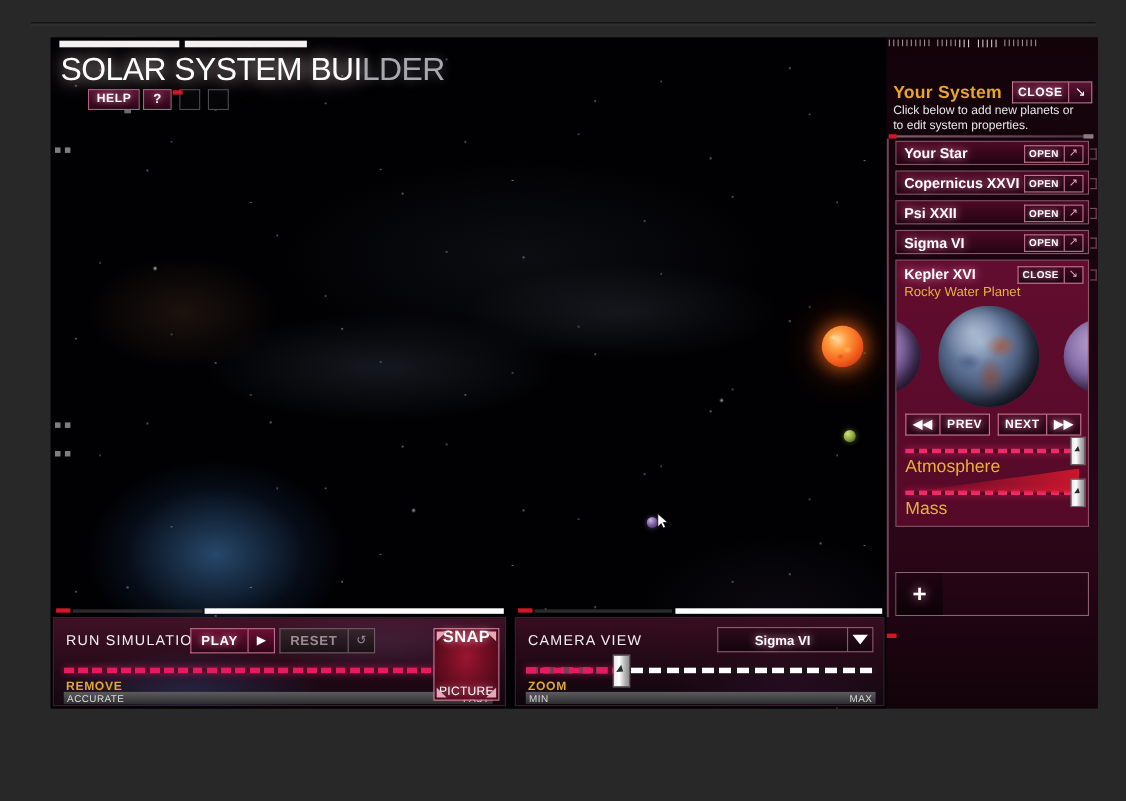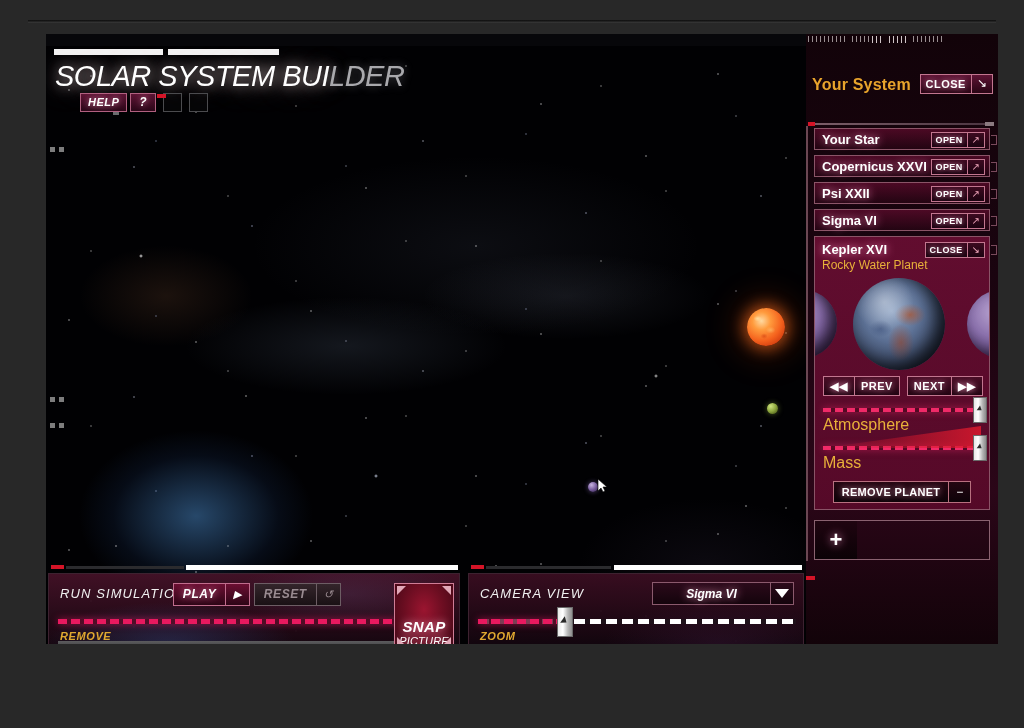--- a/index.html
+++ b/index.html
@@ -19,31 +19,30 @@
   
   .app {
     position: absolute; left: 46px; top: 34px;
     width: 952px; height: 610px;
     background: #07070a;
     overflow: hidden;
   }
 
   
   .stage {
-    position: absolute; left: 0; top: 12px; width: 760px; height: 622px;
+    position: absolute; left: 0; top: 0; width: 760px; height: 622px;
     overflow: hidden;
     background:
       radial-gradient(ellipse 150px 110px at 150px 470px, rgba(70,130,190,.55), rgba(30,60,110,.18) 55%, transparent 78%),
       radial-gradient(ellipse 230px 70px at 300px 300px, rgba(120,140,170,.16), transparent 70%),
       radial-gradient(ellipse 200px 60px at 520px 250px, rgba(130,140,165,.13), transparent 72%),
       radial-gradient(ellipse 120px 70px at 120px 250px, rgba(150,95,60,.18), transparent 72%),
       radial-gradient(ellipse 300px 120px at 430px 200px, rgba(110,120,150,.10), transparent 75%),
       radial-gradient(ellipse 170px 90px at 660px 520px, rgba(90,70,110,.12), transparent 75%),
       #010103;
-    font-style: italic;
   }
   .stars, .stars2, .stars3 { position: absolute; inset: 0; }
   .stars {
     background-image:
       radial-gradient(1px 1px at 23px 44px, #fff, transparent),
       radial-gradient(1px 1px at 88px 121px, #dfe6ff, transparent),
       radial-gradient(1px 1px at 150px 66px, #fff, transparent),
       radial-gradient(1px 1px at 206px 180px, #cfd8ff, transparent),
       radial-gradient(1px 1px at 265px 35px, #fff, transparent),
       radial-gradient(1px 1px at 320px 142px, #fff, transparent),
@@ -236,21 +235,21 @@
     color: #dadada; font-size: 9px; letter-spacing: .4px;
   }
   .slider-scale .lo { position: absolute; left: 3px; top: 1px; }
   .slider-scale .hi { position: absolute; right: 3px; top: 1px; }
 
   
   .snap-btn {
     position: absolute; left: 348px; top: 537px; width: 60px; height: 66px;
     background: radial-gradient(ellipse at 50% 40%, #9b1530 0%, #6e0e22 45%, #3d0614 100%);
     border: 1px solid #d07d96;
-    display: flex; flex-direction: column; align-items: center; justify-content: flex-end;
+    display: flex; flex-direction: column; align-items: center; justify-content: space-between;
     color: #fff; text-shadow: 0 0 8px rgba(255,160,190,.95);
   }
   .snap-btn .s1 { font-size: 15px; font-weight: bold; letter-spacing: .3px; line-height: 16px; }
   .snap-btn .s2 { font-size: 11px; letter-spacing: .2px; line-height: 13px; }
   .snap-corner { position: absolute; width: 0; height: 0; }
   .sc-tl { left: 2px; top: 2px; border-top: 9px solid #e2a8b8; border-right: 9px solid transparent; }
   .sc-tr { right: 2px; top: 2px; border-top: 9px solid #e2a8b8; border-left: 9px solid transparent; }
   .sc-bl { left: 2px; bottom: 2px; border-bottom: 9px solid #e2a8b8; border-right: 9px solid transparent; }
   .sc-br { right: 2px; bottom: 2px; border-bottom: 9px solid #e2a8b8; border-left: 9px solid transparent; }
 
@@ -549,32 +548,37 @@
             </div>
         </div>
 
         <div class="slider-wrap" style="top:45px;width:318px">
           <div class="slider-track cam">
             <div class="filled" style="width:27%"></div>
             <div class="slider-handle" style="left:79px"></div>
           </div>
         </div>
         <div class="slider-name" style="left:11px;top:56px">ZOOM</div>
+        <div class="slider-scale" style="left:9px;top:67px;width:318px">
+          <span class="lo">MIN</span>
+          <span class="hi">MAX</span>
+        </div>
       </div>
     </div>
 
     <div class="sidebar">
       <div class="sb-ticks">
         <i></i><i></i><i></i><i></i><i></i><i></i><i></i><i></i><i></i><i></i>
         <i></i><i></i><i></i><i></i><i></i><i class="tall"></i><i class="tall"></i><i class="tall"></i>
         <i class="tall"></i><i class="tall"></i><i class="tall"></i><i class="tall"></i><i class="tall"></i>
         <i></i><i></i><i></i><i></i><i></i><i></i><i></i><i></i>
       </div>
 
       <div class="sb-title">Your System</div>
+      <div class="sb-sub">Click below to add new planets or to edit system properties.</div>
       <div class="sb-close">
         <div class="lbl">CLOSE</div>
         <div class="ico">↘</div>
       </div>
 
       <div class="sb-divider"></div>
       <div class="sb-left-rail"></div>
 
       <div class="sb-list">
 
@@ -647,26 +651,20 @@
           </div>
           <div class="pc-slabel">Atmosphere</div>
 
           <div class="pc-slider">
             <div class="pc-track mass">
               <div class="pc-handle"></div>
             </div>
           </div>
           <div class="pc-slabel">Mass</div>
 
-          <div class="remove-row">
-            <span class="remove-btn">
-              <span class="lbl">REMOVE PLANET</span>
-              <span class="ico">−</span>
-            </span>
-          </div>
         </div>
       </div>
 
       <div class="add-planet">
         <div class="ico">+</div>
       </div>
       <div class="sb-red-foot"></div>
     </div>
   </div>
 </div>

